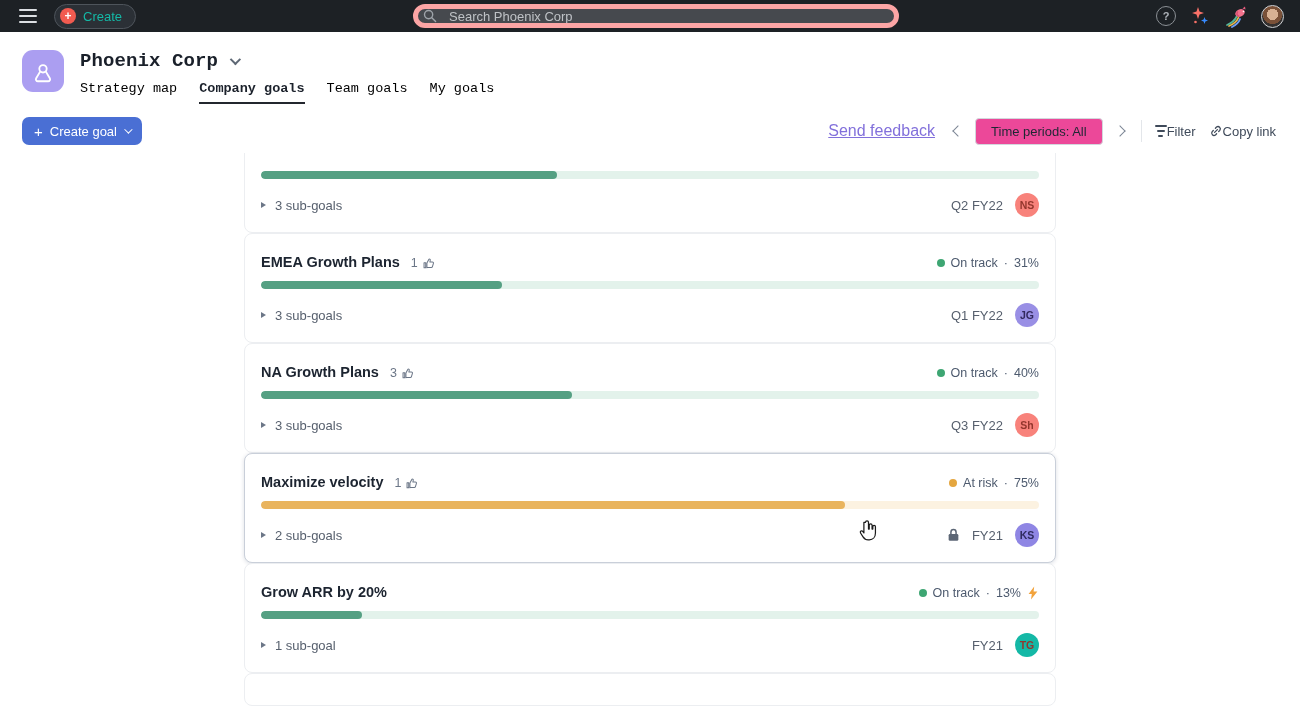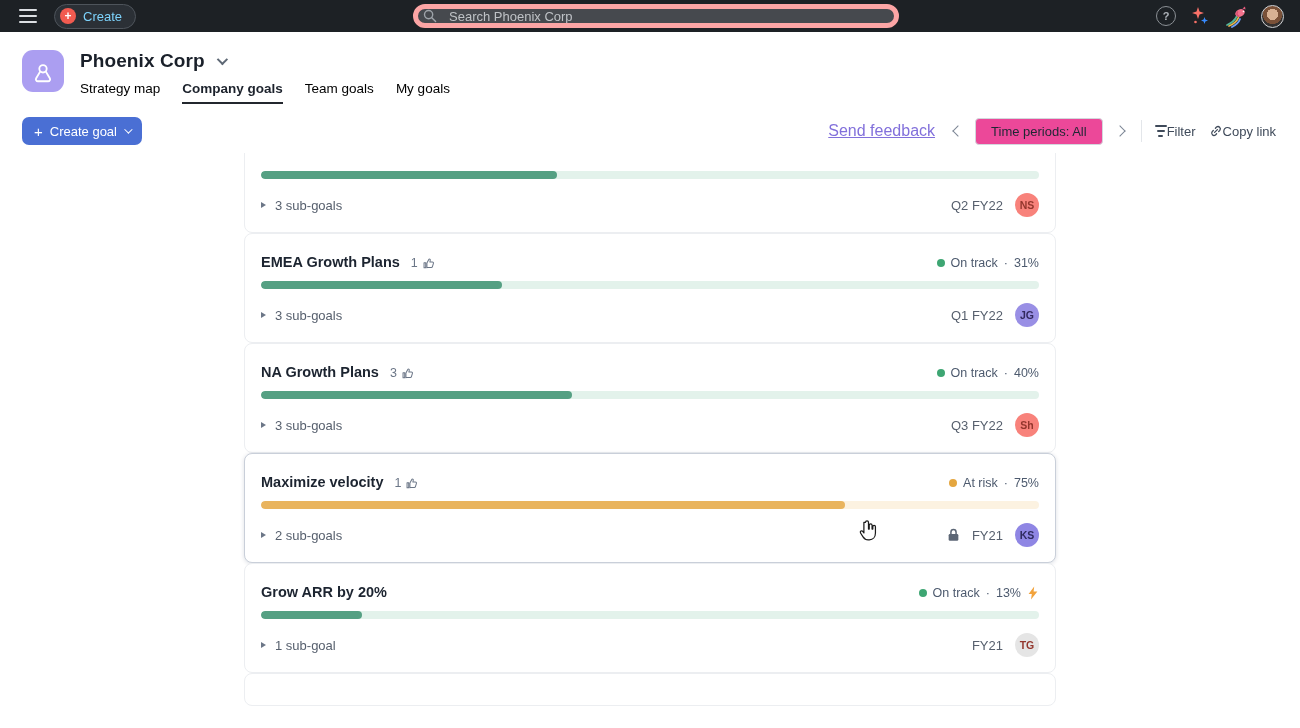--- a/index.html
+++ b/index.html
@@ -6,33 +6,33 @@
   html,body { width:1300px; height:728px; overflow:hidden; background:#fff;
               font-family:"Liberation Sans", sans-serif; }
   .page { width:1300px; height:728px; display:flex; flex-direction:column; position:relative; }
 
   
   .topbar { height:32px; background:#1d2125; display:flex; align-items:center; padding:0 10px 0 14px; flex:none; position:relative; }
   .hamburger { width:28px; height:24px; display:flex; flex-direction:column; justify-content:center; gap:4px; cursor:pointer; padding:0 5px; }
   .hamburger span { display:block; height:2px; border-radius:1px; background:#dcdfe3; }
   .create-pill { display:flex; align-items:center; gap:7px; background:#2b3036; border:1px solid #4e545b; border-radius:13px; height:25px; padding:0 13px 0 5px; margin-left:12px; cursor:pointer; }
   .plus-circle { width:16px; height:16px; border-radius:50%; background:#f15b50; color:#fff; font-size:12px; font-weight:700; display:flex; align-items:center; justify-content:center; line-height:1; }
-  .create-pill .lbl { color:#7dd3fc; font-size:13px; }
+  .create-pill .lbl { color:#14b8a6; font-size:13px; }
   .search-wrap { position:absolute; left:413px; top:4px; width:486px; height:24px; }
   .search-wrap svg { position:absolute; left:10px; top:5px; }
   .search-input { width:100%; height:100%; background:#46494e; border:5px solid #fca5a5; border-radius:12px; color:#c6c8cb; font-size:13px; padding:0 10px 0 31px; outline:none; font-family:inherit; }
   .search-input::placeholder { color:#bfc2c6; }
   .topbar-right { margin-left:auto; display:flex; align-items:center; gap:13px; padding-right:6px; }
   .help-circle { width:20px; height:20px; border:1.6px solid #8b9095; border-radius:50%; color:#aeb3b9; font-size:11px; font-weight:700; display:flex; align-items:center; justify-content:center; cursor:pointer; }
   .icon-btn { cursor:pointer; display:flex; align-items:center; }
   .user-avatar { width:23px; height:23px; border-radius:50%; border:1.5px solid #cfd2d5;
      background: radial-gradient(circle at 50% 40%, #d8b193 0 34%, #7a5138 35% 58%, #33302f 59%); cursor:pointer; }
 
   
-  .header { padding:18px 22px 0 22px; display:flex; gap:16px; flex:none; }
+  .header { padding:18px 22px 0 22px; display:flex; gap:16px; flex:none;font-family:Liberation Mono, monospace; }
   .org-avatar { width:42px; height:42px; border-radius:11px; background:#ab9ef1; display:flex; align-items:center; justify-content:center; flex:none; }
   .title-row { display:flex; align-items:center; gap:12px; }
   .org-name { font-size:19px; font-weight:700; color:#1a202a; letter-spacing:.1px; }
   .chev-down { width:8px; height:8px; border-right:2px solid #5e6875; border-bottom:2px solid #5e6875; transform:rotate(45deg) translateY(-2px); cursor:pointer; }
   .tabs { display:flex; gap:22px; margin-top:9px; }
   .tab { font-size:13.5px; color:#000000; padding-bottom:6px; border-bottom:2.5px solid transparent; cursor:pointer; }
   .tab.active { color:#1c222c; font-weight:700; border-bottom-color:#23272e; }
 
   
   .toolbar { display:flex; align-items:center; padding:13px 24px 0 22px; flex:none; }
@@ -307,21 +307,21 @@
       <div class="bar-fill" style="background: rgb(85, 160, 131); width: 13%;"></div>
     </div>
     <div class="sub-row">
       <span class="sub-left">
         <span class="caret"></span>
         <span class="subgoals-label">1 sub-goal</span>
       </span>
       <span class="sub-right">
 
         <span class="period">FY21</span>
-        <span class="avatar-chip" style="background: #e5e5e5; color: rgb(147, 54, 45);">TG</span>
+        <span class="avatar-chip" style="background: #14b8a6; color: rgb(147, 54, 45);">TG</span>
       </span>
     </div>
   </div>
         <div class="goal-card placeholder">
     
     
     
   </div>
       </div>
   </div>

